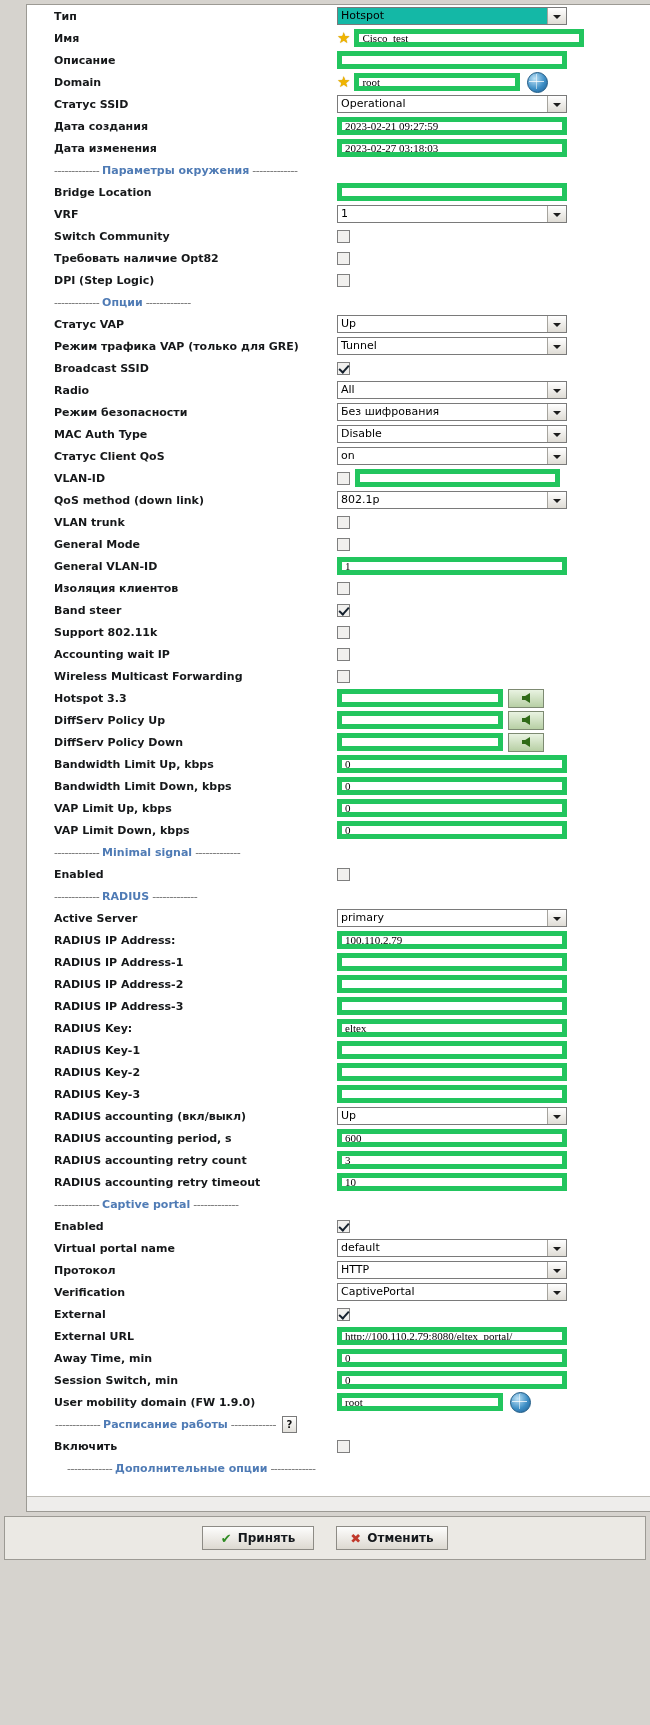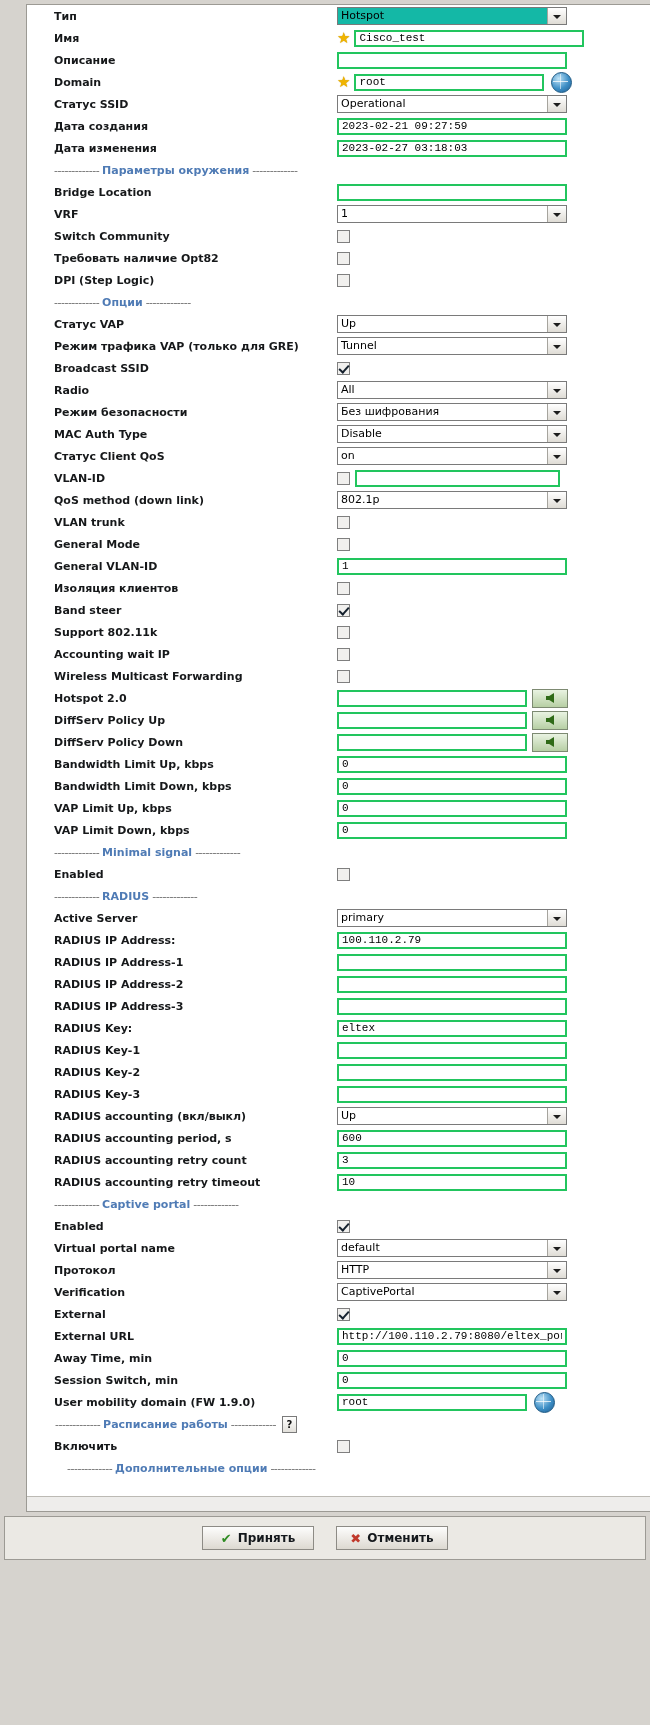--- a/index.html
+++ b/index.html
@@ -62,33 +62,33 @@
     color:#4f7bb5;
     font-size:11px;
     font-weight:bold;
     white-space:nowrap;
   }
   .sep .dash{color:#6d6d6d;font-weight:normal;letter-spacing:-0.5px;}
   
   .inp{
     box-sizing:border-box;
     height:17px;
-    border:2px solid #22c55e;
+    border:5px solid #22c55e;
     background:#ffffff;
-    font-family:Liberation Mono, monospace;
+    font-family:Liberation Serif, serif;
     font-size:11px;
     color:#000;
     padding:4px 3px;
     line-height:15px;
     display:inline-block;
     vertical-align:middle;
     outline:none;
   }
   .inp.w230{width:230px;}
-  .inp.w190{width:190px;}
+  .inp.w190{width:166px;}
   .sel{
     box-sizing:border-box;
     position:relative;
     height:18px;
     width:230px;
     border:1px solid #7a7a7a;
     background:#ffffff;
     display:inline-block;
     vertical-align:middle;
     font-size:11px;
@@ -556,21 +556,21 @@
                 <span class="lbl">Wireless Multicast Forwarding</span>
               </td>
               <td class="ctl-cell">
                 <div class="ctl-wrap">
                   <span class="chk"></span>
                 </div>
               </td>
             </tr>
             <tr class="row">
               <td class="lbl-cell">
-                <span class="lbl">Hotspot 2.0</span>
+                <span class="lbl">Hotspot 3.3</span>
               </td>
               <td class="ctl-cell">
                 <div class="ctl-wrap">
                   <input class="inp w190" type="text" value="" style="">
                   <span class="arrowbtn">
                     <span class="gl"></span>
                   </span>
                 </div>
               </td>
             </tr>

